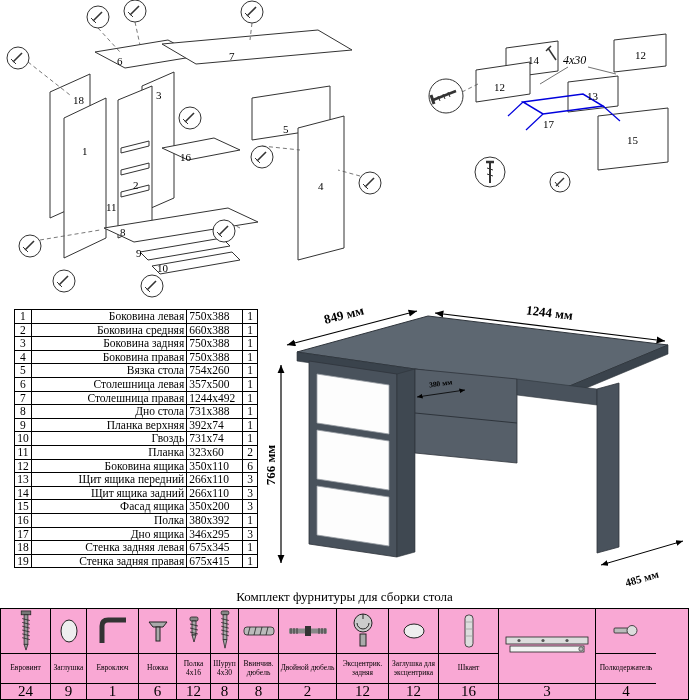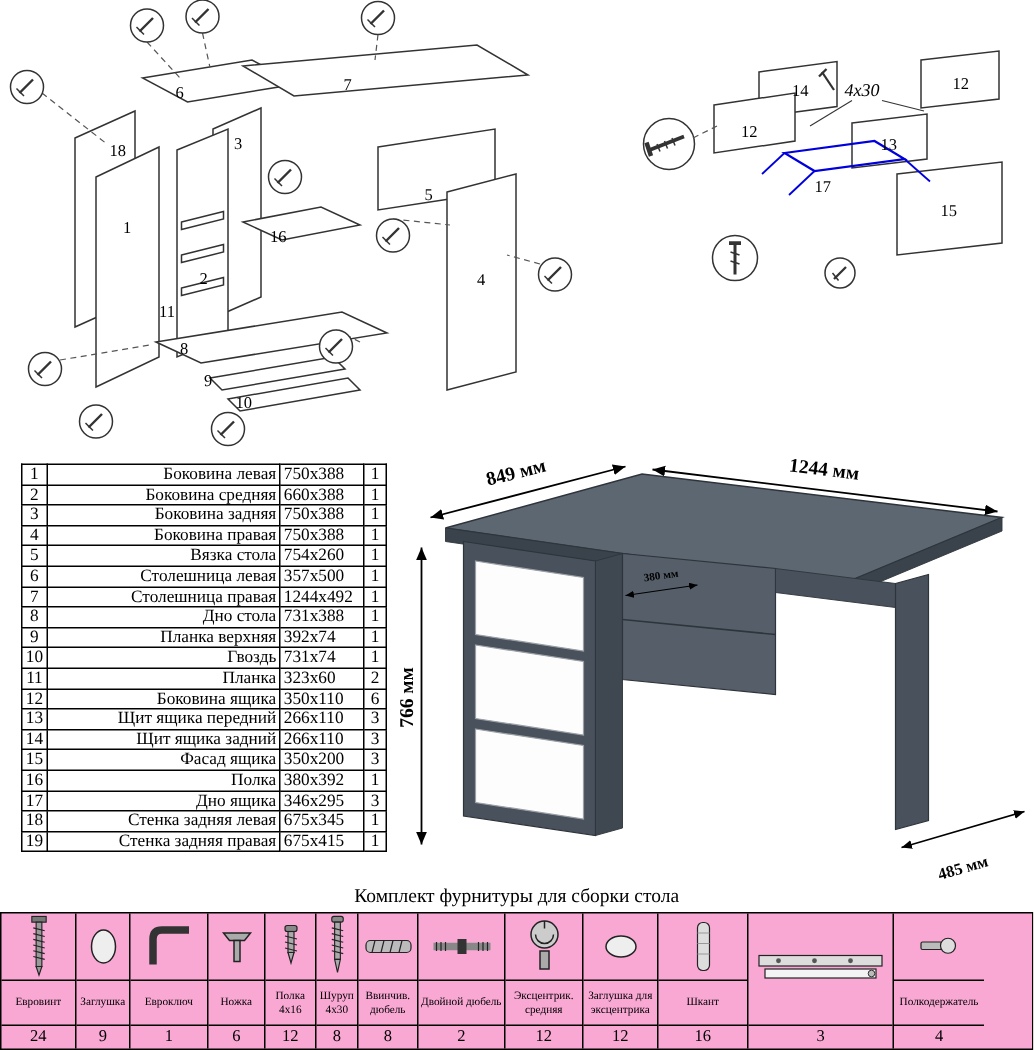--- a/index.html
+++ b/index.html
@@ -22,21 +22,21 @@
 
   
   #hw-title { left:0; top:589px; width:689px; text-align:center; font-size:13px; }
   #hw-table { left:0; top:608px; width:689px; height:92px; display:flex; border:1px solid #000; background:#f9a8d4; }
   .hw-col { display:flex; flex-direction:column; border-right:1px solid #000; flex:0 0 auto; }
   .hw-col:last-child { border-right:none; }
   .hw-icon { flex:1 1 auto; display:flex; align-items:center; justify-content:center;
              border-bottom:1px solid #000; overflow:hidden; }
   .hw-name { height:30px; border-bottom:1px solid #000; font-size:7.5px; line-height:8.5px;
              text-align:center; display:flex; align-items:center; justify-content:center; padding:1px; }
-  .hw-qty { height:15px; font-size:11px; line-height:15px; text-align:center; }
+  .hw-qty { height:15px; font-size:15px; line-height:15px; text-align:center; }
 </style>
 </head>
 <body>
 
 <div id="page">
 
   <svg class="abs" style="left:0;top:0" width="430" height="300" viewBox="0 0 430 300">
     <defs>
       <g id="cal">
         <circle r="11" fill="#fff" stroke="#333" stroke-width="1"></circle>
@@ -451,21 +451,21 @@
 
     <div class="hw-col" style="width:52px">
       <div class="hw-icon">
         <svg width="24" height="40" viewBox="0 0 24 40">
             <circle cx="12" cy="12" r="9" fill="#ccc" stroke="#222"></circle>
             <path d="M6 12 A6 6 0 0 0 18 12" fill="none" stroke="#222"></path>
             <line x1="12" y1="3" x2="12" y2="8" stroke="#222"></line>
             <rect x="9" y="23" width="6" height="12" fill="#aaa" stroke="#222"></rect>
           </svg>
       </div>
-      <div class="hw-name">Эксцентрик. средняя</div>
+      <div class="hw-name">Эксцентрик. задняя</div>
       <div class="hw-qty">12</div>
     </div>
 
     <div class="hw-col" style="width:50px">
       <div class="hw-icon">
         <svg width="26" height="22" viewBox="0 0 26 22">
             <ellipse cx="13" cy="11" rx="10" ry="7" fill="#eee" stroke="#222"></ellipse>
           </svg>
       </div>
       <div class="hw-name">Заглушка для эксцентрика</div>

